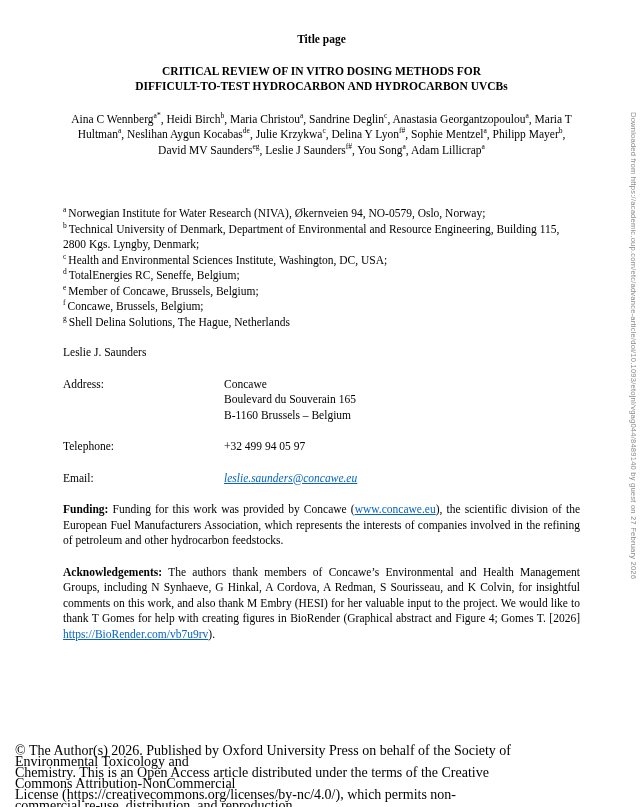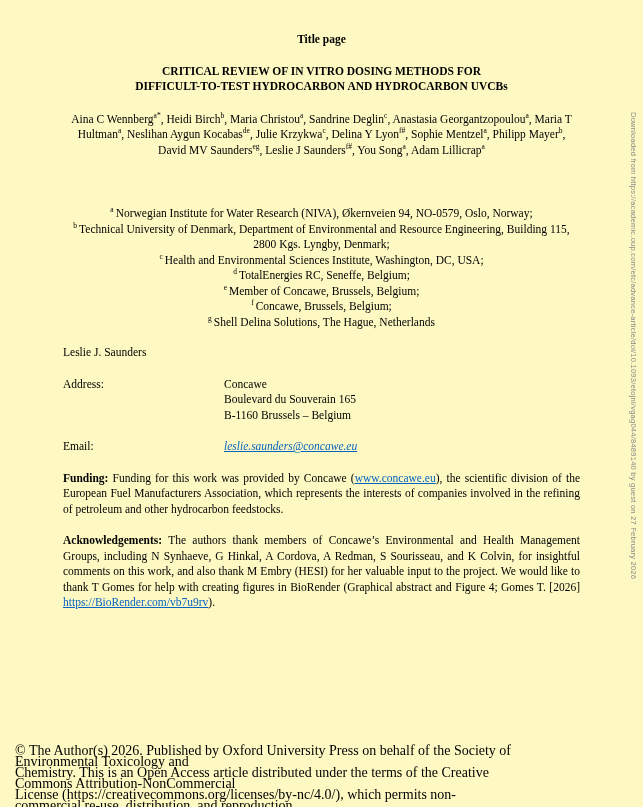--- a/index.html
+++ b/index.html
@@ -1,24 +1,24 @@
 <!DOCTYPE html>
 <html><head>
 <meta charset="utf-8">
 <style>
   * { margin:0; padding:0; box-sizing:border-box; }
   html,body { background:#e9e9e9; }
   body { font-family:"Liberation Serif", serif; color:#000; }
-  .page { position:relative; width:643px; height:807px; background:#fef9c3; overflow:hidden; margin:0 auto; }
+  .page { position:relative; width:643px; height:807px; background:#ffffff; overflow:hidden; margin:0 auto; }
   .content { position:absolute; left:63px; top:32px; width:517px; font-size:11.5px; line-height:15.5px; }
   .heading { text-align:center; font-weight:bold; margin-bottom:16px; }
   .title { text-align:center; font-weight:bold; margin-bottom:17px; }
   .authors { text-align:center; margin-bottom:48px; }
   sup { font-size:7.5px; vertical-align:super; line-height:0; }
-  .affiliations div { text-align:center; }
+  .affiliations div { text-align:left; }
   .affiliations { margin-bottom:12px; }
   .affiliations sup { margin-right:2px; }
   .corr-label { margin-bottom:1px; }
   .corr-list { list-style:disc; margin-left:46px; }
   a { color:#0563C1; text-decoration:underline; cursor:pointer; }
   .contact { margin-top:15px; }
   .row { display:flex; margin-bottom:16px; }
   .row .label { width:161px; flex:none; }
   .para { text-align:justify; margin-bottom:16px; }
   .em-link { font-style:italic; }
@@ -63,20 +63,24 @@
       </div>
       <div class="row">
         <div class="label">Address:</div>
         <div>
           <div>Concawe</div>
           <div>Boulevard du Souverain 165</div>
           <div>B-1160 Brussels – Belgium</div>
         </div>
       </div>
       <div class="row">
+        <div class="label">Telephone:</div>
+        <div>+32 499 94 05 97</div>
+      </div>
+      <div class="row">
         <div class="label">Email:</div>
         <div><a class="em-link">leslie.saunders@concawe.eu</a></div>
       </div>
     </div>
 
     <p class="para"><b>Funding:</b><span> Funding for this work was provided by Concawe (</span><a>www.concawe.eu</a><span>), the scientific division of the European Fuel Manufacturers Association, which represents the interests of companies involved in the refining of petroleum and other hydrocarbon feedstocks.</span></p>
 
     <p class="para"><b>Acknowledgements:</b><span> The authors thank members of Concawe’s Environmental and Health Management Groups, including N Synhaeve, G Hinkal, A Cordova, A Redman, S Sourisseau, and K Colvin, for insightful comments on this work, and also thank M Embry (HESI) for her valuable input to the project. We would like to thank T Gomes for help with creating figures in BioRender (Graphical abstract and Figure 4; Gomes T. [2026] </span><a>https://BioRender.com/vb7u9rv</a><span>).</span></p>
 
   </div>

